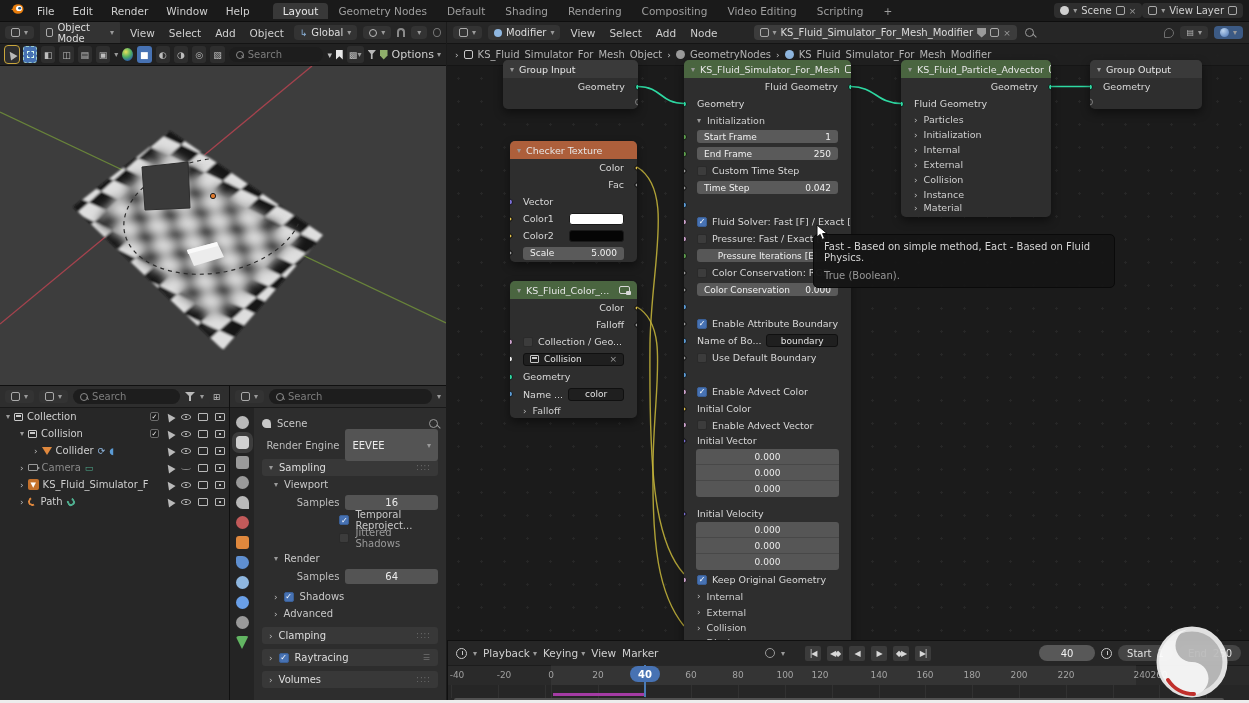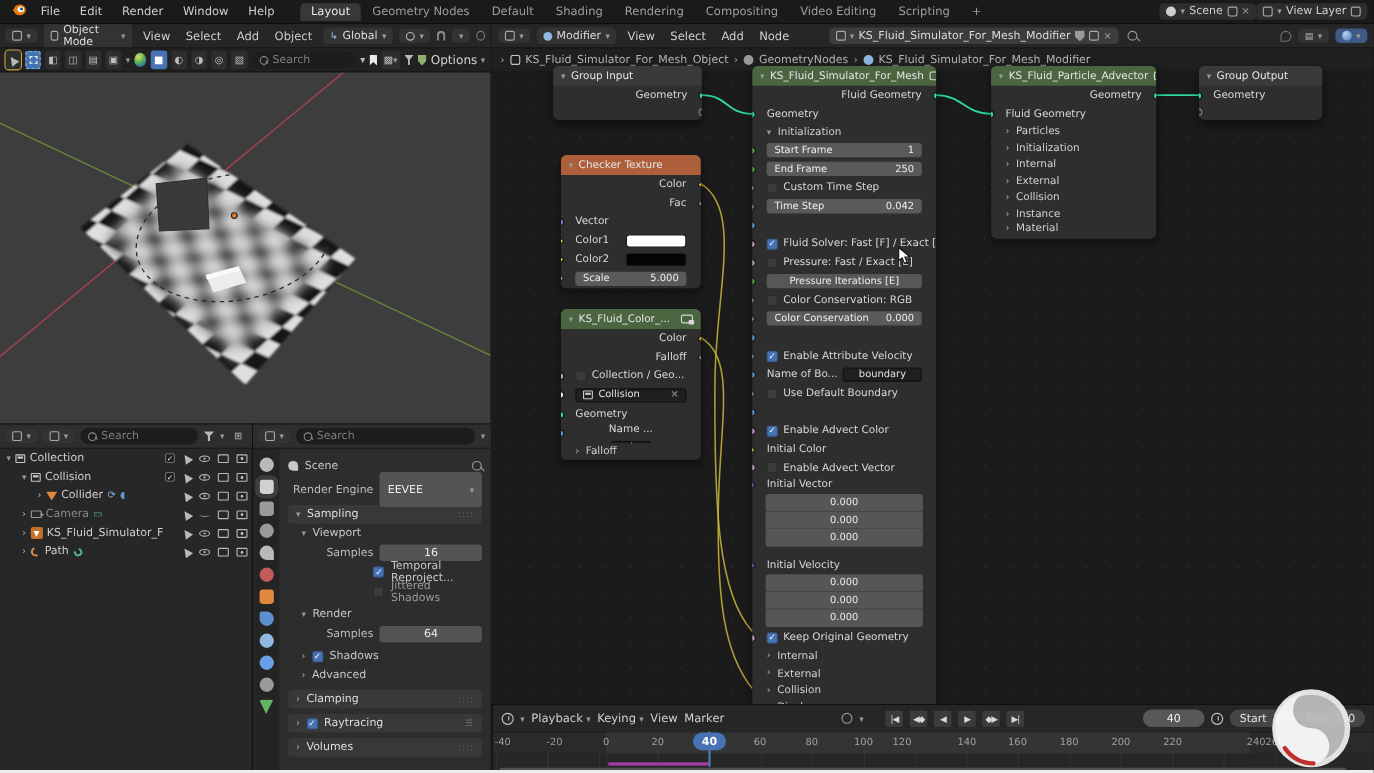--- a/index.html
+++ b/index.html
@@ -415,21 +415,21 @@
           <span class="tfield" style="flex:1;justify-content:flex-start;gap:5px;">
             <span class="i-box"></span>
             <span>Collision</span>
             <span style="margin-left:auto;color:#9a9a9a;">×</span>
           </span>
         </div>
       <div class="nrow">
           <i class="sk l c-geo"></i>
           <span>Geometry</span>
         </div>
-      <div class="nrow" style="height:18px;flex-direction:column;">
+      <div class="nrow" style="height:18px;">
           <i class="sk l c-str"></i>
           <span>Name ...</span>
           <span class="tfield" style="flex:1;">color</span>
         </div>
       <div class="prow">
           <span class="chev-big">›</span>
           <span>Falloff</span>
         </div>
     </div>
 
@@ -505,21 +505,21 @@
             <span>Color Conservation</span>
             <span>0.000</span>
           </span>
         </div>
       <div class="nrow">
           <i class="sk l c-str"></i>
         </div>
       <div class="nrow">
           <i class="sk l dia c-val"></i>
           <span class="cb on">✓</span>
-          <span>Enable Attribute Velocity</span>
+          <span>Enable Attribute Boundary</span>
         </div>
       <div class="nrow">
           <i class="sk l c-str"></i>
           <span>Name of Bo...</span>
           <span class="tfield" style="flex:1;">boundary</span>
         </div>
       <div class="nrow">
           <i class="sk l dia c-val"></i>
           <span class="cb"></span>
           <span>Use Default Boundary</span>
@@ -634,20 +634,24 @@
         </div>
       <div class="nrow">
           <i class="sk l c-geo"></i>
           <span>Geometry</span>
         </div>
       <div class="nrow" style="height:14px;">
           <i class="sk l virt"></i>
         </div>
     </div>
 
+    <div id="tooltip">
+      <div>Fast - Based on simple method, Eact - Based on Fluid Physics.</div>
+      <div class="t2">True (Boolean).</div>
+    </div>
     <div id="cursor">
       <svg width="13" height="17" viewBox="0 0 13 17">
           <path d="M1,1 L1,13 L4.2,10.4 L6.2,15.4 L8.6,14.4 L6.6,9.6 L11,9.4 Z" fill="#fff" stroke="#111" stroke-width="1"></path>
         </svg>
     </div>
   </div>
 
   <div id="outliner" class="abs">
     <div class="ohead">
       <span class="hpill">

